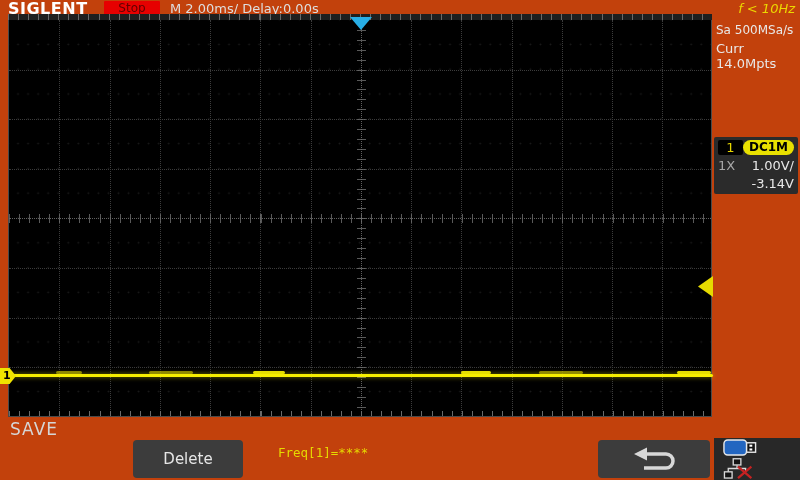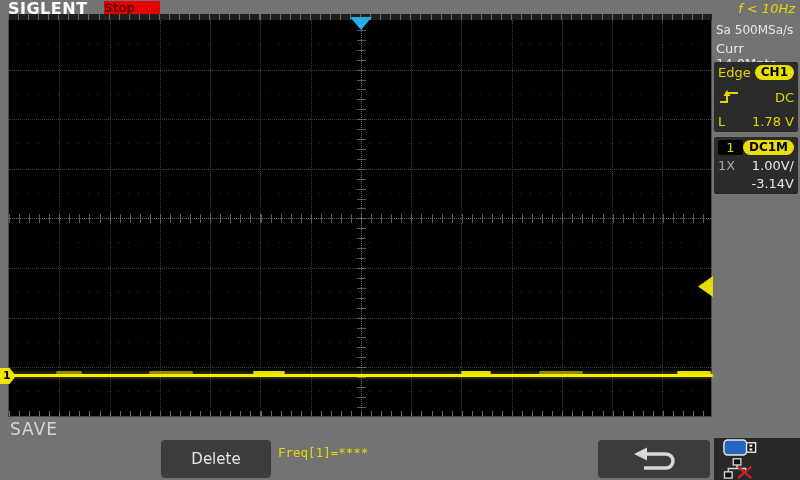--- a/index.html
+++ b/index.html
@@ -1,24 +1,24 @@
 <!DOCTYPE html>
 <html><head>
 <meta charset="utf-8">
 <style>
   * { margin:0; padding:0; box-sizing:border-box; }
   html,body { width:800px; height:480px; background:#000; overflow:hidden;
     font-family:"DejaVu Sans","Liberation Sans",sans-serif; }
   .abs { position:absolute; }
-  #screen { position:relative; width:800px; height:480px; background:#737373; }
+  #screen { position:relative; width:800px; height:480px; background:#c2410c; }
 
   
   .brand { left:8px; top:0; font-size:16px; font-weight:800; color:#fff; letter-spacing:.5px; line-height:17px; }
   .stop-badge { left:104px; top:1px; width:56px; height:15px; background:#e60000; color:#600000;
-    font-size:12px; font-weight:bold; line-height:15px; border-radius:1px; }
+    font-size:12px; font-weight:normal; text-align:center; line-height:15px; border-radius:1px; }
   .timebase { left:170px; top:1px; font-size:13px; color:#dedede; line-height:15px; }
   .freqcounter { right:5px; top:1px; font-size:13px; color:#ecd800; line-height:15px;font-style:italic; }
 
   
   .topticks { left:8px; top:14px; width:704px; height:6px; background:#1f1f1f;
     background-image:repeating-linear-gradient(90deg,#6a6a6a 0 1px,transparent 1px 10.06px); }
   #grat { left:8px; top:20px; width:704px; height:397px; background:#000;
     border-left:1px solid #4a4a4a; border-right:1px solid #4a4a4a; border-bottom:1px solid #4a4a4a; }
   .dots { left:0; top:0; width:100%; height:100%;
     background-image:radial-gradient(circle,rgba(130,130,130,.45) .6px,transparent 1.2px);
@@ -67,35 +67,36 @@
   .save-title { left:10px; top:419px; font-size:17px; color:#d6d6d6; letter-spacing:1px; }
   .meas { top:421px; font-family:"DejaVu Sans Mono","Liberation Mono",monospace; font-size:12.5px; color:#e6da00; }
   .meas.pk { left:130px; } .meas.fr { left:278px;margin-top:24px; }
 
   
   .btn { position:absolute; top:440px; height:38px; background:#3c3c3c; border-radius:4px;
     color:#e6e6e6; font-size:15px; display:flex; align-items:center; justify-content:center; }
   .btn-new { left:8px; width:122px; }
   .btn-new .lbl { margin-right:26px; }
   .btn-new svg { position:absolute; right:14px; top:14px; }
-  .btn-del { left:133px; width:110px;margin-left:28px; }
+  .btn-del { left:133px; width:110px; }
   .btn-save { left:480px; top:439px; width:113px; height:39px; background:#0d1f29;
     border:1px solid #2e9cc0; border-radius:4px; color:#38b6d8; font-size:14px; line-height:1.25;
     display:flex; flex-direction:column; align-items:center; justify-content:center; position:absolute; }
   .btn-back { left:598px; width:112px; }
   .icon-panel { left:714px; top:438px; width:86px; height:42px; background:#282828;
     display:flex; flex-direction:column; justify-content:center; padding-left:9px; gap:2px; }
 </style>
 </head>
 <body>
 
 <div id="screen">
 
   <div class="abs brand">SIGLENT</div>
   <div class="abs stop-badge">Stop</div>
+  <div class="abs timebase">M 2.00ms/ Delay:0.00s</div>
   <div class="abs freqcounter">f &lt; 10Hz</div>
 
   <div class="abs topticks"></div>
   <div class="abs" id="grat">
     <div class="abs dots"></div>
     <i class="vl" style="left:50px"></i>
       <i class="vl" style="left:101px"></i>
       <i class="vl" style="left:151px"></i>
     <i class="vl" style="left:201px"></i>
       <i class="vl" style="left:251px"></i>
@@ -127,37 +128,20 @@
     <div class="bump bright" style="left:668px;width:34px"></div>
   </div>
 
   <div class="abs trig-pos"></div>
   <div class="abs trig-lvl"></div>
   <div class="abs ch1-marker">1</div>
 
   <div class="abs sa">Sa 500MSa/s</div>
   <div class="abs curr">Curr 14.0Mpts</div>
 
-  <div class="abs sidebox trigbox">
-    <div class="row">
-      <span>Edge</span>
-      <span class="badge">CH1</span>
-    </div>
-    <div class="row">
-      <svg class="slope-icon" viewBox="0 0 22 16">
-        <path d="M2 13 H9 V4 H20" stroke="#e6d600" stroke-width="2" fill="none"></path>
-        <polygon points="5.5,7 12.5,7 9,1" fill="#e6d600"></polygon>
-      </svg>
-      <span>DC</span>
-    </div>
-    <div class="row">
-      <span>L</span>
-      <span>1.78 V</span>
-    </div>
-  </div>
 
   <div class="abs sidebox chanbox">
     <div class="row">
       <span class="ch-chip">1</span>
       <span class="badge">DC1M</span>
     </div>
     <div class="row">
       <span class="probe">1X</span>
       <span>1.00V/</span>
     </div>

